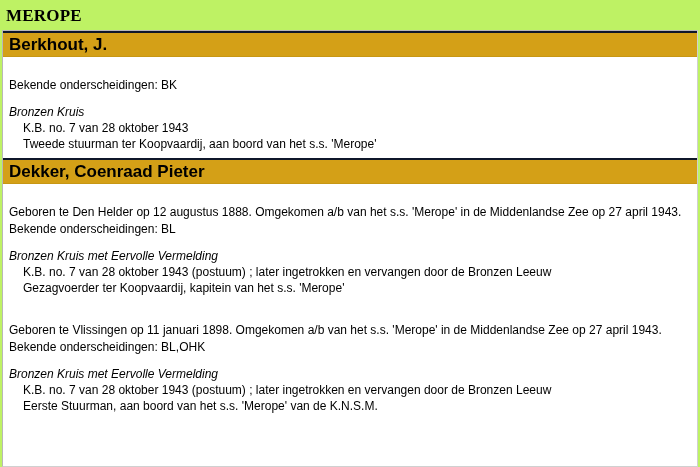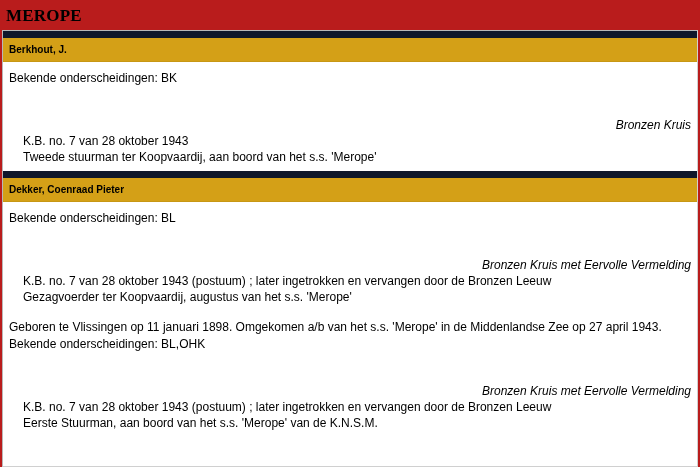--- a/index.html
+++ b/index.html
@@ -13,21 +13,21 @@
     font-family: "Liberation Sans", sans-serif;
     font-size: 12px;
     color: #000000;
     overflow: hidden;
   }
   .page {
     width: 700px;
     height: 467px;
     box-sizing: border-box;
     position: relative;
-    background: #b91c1c;
+    background: #bef264;
   }
   .page-title {
     font-family: "Liberation Serif", serif;
     font-size: 17px;
     font-weight: bold;
     color: #000000;
     padding: 6px 0 4px 6px;
     letter-spacing: 0.2px;
   }
   .content-frame {
@@ -38,41 +38,40 @@
     height: 437px;
     box-sizing: border-box;
     background: #ffffff;
     overflow: hidden;
   }
   .entry { }
   .entry-header {
     background: #d4a017;
     color: #000000;
     font-weight: bold;
-    font-size: 10px;
+    font-size: 17px;
     padding: 4px 0 4px 6px;
     line-height: 15px;
-    border-top: 7px solid #0f172a;
+    border-top: 2px solid #0f172a;
     border-bottom: 1px solid #c79714;
   }
   .entry-body {
-    padding: 8px 6px 6px 6px;
+    padding: 20px 6px 6px 6px;
   }
   .bio-line {
     line-height: 16px;
     margin: 0 0 1px 0;
   }
   .spacer {
     height: 10px;
   }
   .award-title {
     font-style: italic;
     line-height: 16px;
-    margin-top: 20px;
-    text-align: right;
+    margin-top: 0;
   }
   .award-detail {
     line-height: 16px;
     padding-left: 14px;
   }
 </style>
 </head>
 <body>
 
 <div class="page">
@@ -88,25 +87,26 @@
         <div class="spacer"></div>
         <div class="award-title">Bronzen Kruis</div>
         <div class="award-detail">K.B. no. 7 van 28 oktober 1943</div>
         <div class="award-detail">Tweede stuurman ter Koopvaardij, aan boord van het s.s. 'Merope'</div>
       </div>
     </div>
 
     <div class="entry">
       <div class="entry-header">Dekker, Coenraad Pieter</div>
       <div class="entry-body">
+        <div class="bio-line">Geboren te Den Helder op 12 augustus 1888. Omgekomen a/b van het s.s. 'Merope' in de Middenlandse Zee op 27 april 1943.</div>
         <div class="bio-line">Bekende onderscheidingen: BL</div>
         <div class="spacer"></div>
         <div class="award-title">Bronzen Kruis met Eervolle Vermelding</div>
         <div class="award-detail">K.B. no. 7 van 28 oktober 1943 (postuum) ; later ingetrokken en vervangen door de Bronzen Leeuw</div>
-        <div class="award-detail">Gezagvoerder ter Koopvaardij, augustus van het s.s. 'Merope'</div>
+        <div class="award-detail">Gezagvoerder ter Koopvaardij, kapitein van het s.s. 'Merope'</div>
       </div>
     </div>
 
     <div class="entry">
       <div class="entry-body">
         <div class="bio-line">Geboren te Vlissingen op 11 januari 1898. Omgekomen a/b van het s.s. 'Merope' in de Middenlandse Zee op 27 april 1943.</div>
         <div class="bio-line">Bekende onderscheidingen: BL,OHK</div>
         <div class="spacer"></div>
         <div class="award-title">Bronzen Kruis met Eervolle Vermelding</div>
         <div class="award-detail">K.B. no. 7 van 28 oktober 1943 (postuum) ; later ingetrokken en vervangen door de Bronzen Leeuw</div>

